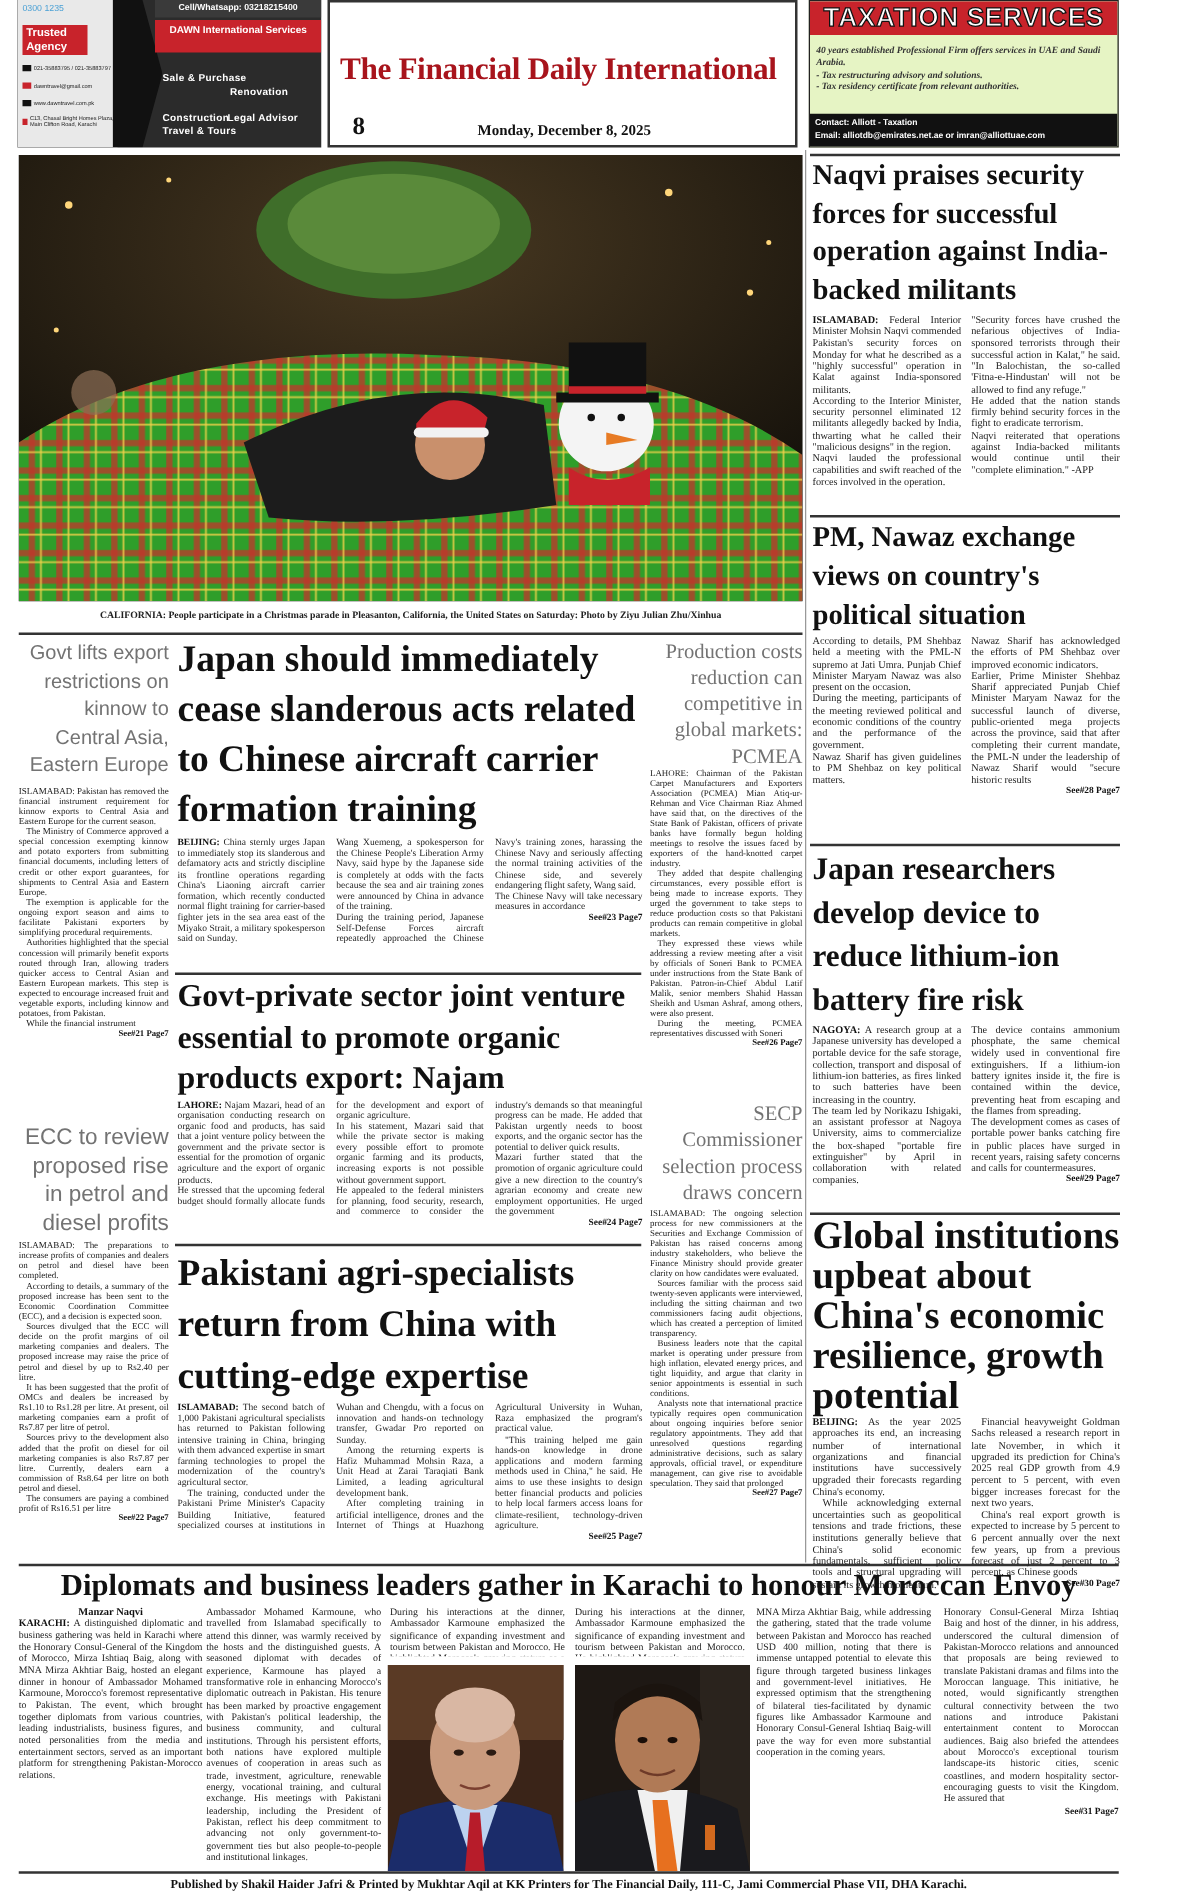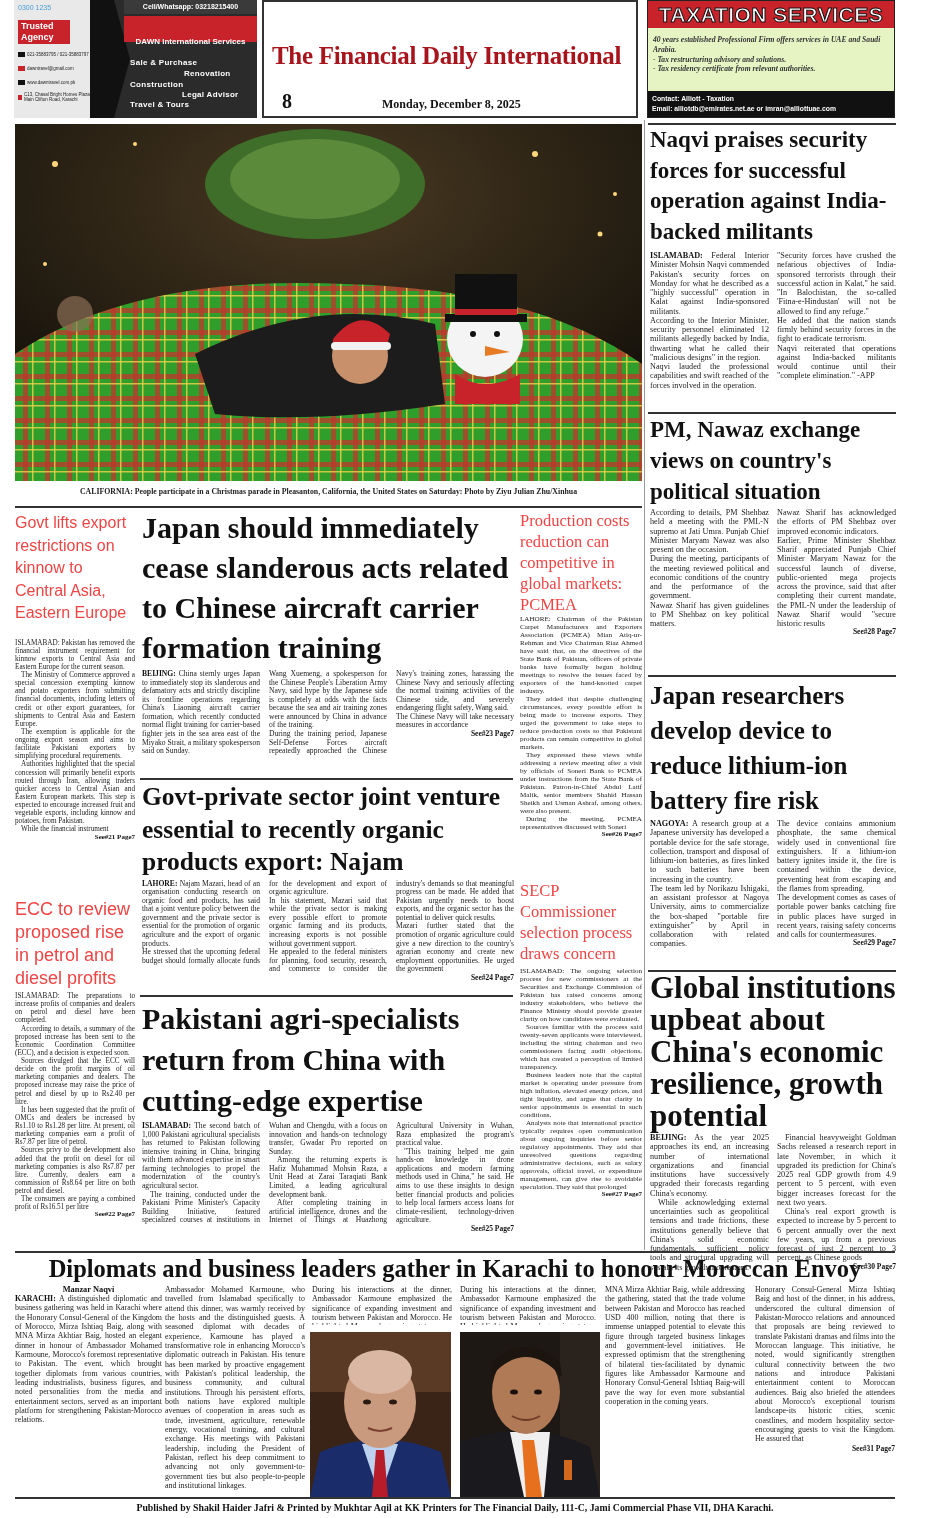--- a/index.html
+++ b/index.html
@@ -1,36 +1,36 @@
 <!DOCTYPE html>
 <html><head>
 <meta charset="utf-8">
 <style>
 *{box-sizing:border-box;margin:0;padding:0}
 html,body{width:945px;height:1518px;background:#fff;overflow:hidden}
 body{position:relative;font-family:"Liberation Serif",serif;color:#111}
 .abs{position:absolute}
 .hl{font-family:"Liberation Serif",serif;font-weight:bold;color:#111;line-height:1.12}
-.sub{font-family:"Liberation Sans",sans-serif;font-weight:normal;color:#ef4444;text-align:left;line-height:1.25}
+.sub{font-family:"Liberation Sans",sans-serif;font-weight:normal;color:#737373;text-align:right;line-height:1.25}
 .body{font-size:8.2px;line-height:1.13;text-align:justify;color:#222}
 .body p{margin:0}
 .cols2{column-count:2;column-gap:8px}
 .cols3{column-count:3;column-gap:9px}
 .dl{font-weight:bold;color:#111}
 .see{font-size:7.5px;font-weight:bold;text-align:right;color:#111}
 .rule{position:absolute;background:#333;height:2px}
 .vrule{position:absolute;background:#999;width:1px}
 
 .ad-left{left:14px;top:0;width:243px;height:118px;background:#2b2b2b;overflow:hidden}
 .ad-left .panel{position:absolute;left:0;top:0;width:80px;height:118px;background:#e9e9e9}
 .ad-left .ta{position:absolute;left:4px;top:20px;width:52px;height:24px;background:#c8232b;color:#fff;font:bold 9px "Liberation Sans",sans-serif;line-height:11px;padding:1px 3px}
 .ad-left .num{position:absolute;left:4px;top:4px;font:7px "Liberation Sans",sans-serif;color:#4aa0d5}
 .ad-left .contact{position:absolute;left:4px;font:4.5px "Liberation Sans",sans-serif;color:#222;display:flex;gap:2px;align-items:center}
 .ad-left .ico{width:7px;height:5px;background:#c8232b;display:inline-block}
-.ad-left .redbar{position:absolute;left:110px;top:16px;width:133px;height:26px;background:#c8232b;color:#fff;text-align:center;font:bold 8px "Liberation Sans",sans-serif;line-height:9px;padding-top:21px}
+.ad-left .redbar{position:absolute;left:110px;top:16px;width:133px;height:26px;background:#c8232b;color:#fff;text-align:center;font:bold 8px "Liberation Sans",sans-serif;line-height:9px;padding-top:3px}
 .ad-left .cell{position:absolute;left:110px;top:0;width:133px;height:14px;background:#3a3a3a;color:#fff;font:bold 7px "Liberation Sans",sans-serif;text-align:center;line-height:14px}
 .ad-left .svc{position:absolute;color:#fff;font:bold 8px "Liberation Sans",sans-serif;letter-spacing:.3px}
 .ad-left .wedge{position:absolute;left:76px;top:0;width:40px;height:118px;background:#111;clip-path:polygon(0 0,60% 0,100% 50%,60% 100%,0 100%)}
 
 .masthead{left:262px;top:0;width:376px;height:118px;border:2px solid #333;background:#fff}
 .mast-title{position:absolute;left:8px;top:40px;width:360px;text-align:left;font:bold 25px "Liberation Serif",serif;color:#a8141c;letter-spacing:-.3px}
 .mast-page{position:absolute;left:18px;top:88px;font:bold 20px "Liberation Serif",serif}
 .mast-date{position:absolute;left:118px;top:95px;font:bold 12px "Liberation Serif",serif}
 
 .ad-right{left:647px;top:0;width:248px;height:118px;background:#e6f4c4;border:1px solid #222;overflow:hidden}
@@ -63,21 +63,21 @@
     </div>
   <div class="contact" style="top:92px;width:74px;flex-wrap:nowrap">
       <span class="ico"></span>
       <span style="line-height:5px">C13, Chasal Bright Homes Plaza, Main Clifton Road, Karachi</span>
     </div>
   <div class="wedge"></div>
   <div class="cell">Cell/Whatsapp: 03218215400</div>
   <div class="redbar">DAWN International Services</div>
   <div class="svc" style="left:116px;top:58px">Sale &amp; Purchase</div>
   <div class="svc" style="left:170px;top:69px">Renovation</div>
-  <div class="svc" style="left:116px;top:80px">Construction</div>
+  <div class="svc" style="left:116px;top:90px">Construction</div>
   <div class="svc" style="left:168px;top:90px">Legal Advisor</div>
   <div class="svc" style="left:116px;top:100px">Travel &amp; Tours</div>
 </div>
 
 <div class="abs masthead">
   <div class="mast-title">The Financial Daily International</div>
   <div class="mast-page">8</div>
   <div class="mast-date">Monday, December 8, 2025</div>
 </div>
 
@@ -188,21 +188,21 @@
     <p><span class="dl">BEIJING:</span> <span>As the year 2025 approaches its end, an increasing number of international organizations and financial institutions have successively upgraded their forecasts regarding China's economy.</span></p>
     <p style="text-indent:8px">While acknowledging external uncertainties such as geopolitical tensions and trade frictions, these institutions generally believe that China's solid economic fundamentals, sufficient policy tools and structural upgrading will sustain its growth momentum.</p>
     <p style="text-indent:8px">Financial heavyweight Goldman Sachs released a research report in late November, in which it upgraded its prediction for China's 2025 real GDP growth from 4.9 percent to 5 percent, with even bigger increases forecast for the next two years.</p>
     <p style="text-indent:8px">China's real export growth is expected to increase by 5 percent to 6 percent annually over the next few years, up from a previous forecast of just 2 percent to 3 percent, as Chinese goods</p>
     <div class="see">See#30 Page7</div>
   </div>
 </div>
 
 <div class="abs" style="left:15px;top:512px;width:120px">
   <div class="sub" style="font-size:16px;line-height:22.5px">Govt lifts export restrictions on kinnow to Central Asia, Eastern Europe</div>
-  <div class="body" style="margin-top:14px;font-size:7.2px">
+  <div class="body" style="margin-top:4px;font-size:7.2px">
     <p><span>ISLAMABAD:</span> <span>Pakistan has removed the financial instrument requirement for kinnow exports to Central Asia and Eastern Europe for the current season.</span></p>
     <p style="text-indent:6px">The Ministry of Commerce approved a special concession exempting kinnow and potato exporters from submitting financial documents, including letters of credit or other export guarantees, for shipments to Central Asia and Eastern Europe.</p>
     <p style="text-indent:6px">The exemption is applicable for the ongoing export season and aims to facilitate Pakistani exporters by simplifying procedural requirements.</p>
     <p style="text-indent:6px">Authorities highlighted that the special concession will primarily benefit exports routed through Iran, allowing traders quicker access to Central Asian and Eastern European markets. This step is expected to encourage increased fruit and vegetable exports, including kinnow and potatoes, from Pakistan.</p>
     <p style="text-indent:6px">While the financial instrument</p>
     <div class="see" style="font-size:7px">See#21 Page7</div>
   </div>
 </div>
 
 <div class="abs" style="left:15px;top:898px;width:120px">
@@ -223,21 +223,21 @@
   <div class="body cols3" style="margin-top:2px;font-size:7.6px">
     <p><span class="dl">BEIJING:</span> <span>China sternly urges Japan to immediately stop its slanderous and defamatory acts and strictly discipline its frontline operations regarding China's Liaoning aircraft carrier formation, which recently conducted normal flight training for carrier-based fighter jets in the sea area east of the Miyako Strait, a military spokesperson said on Sunday.</span></p>
     <p>Wang Xuemeng, a spokesperson for the Chinese People's Liberation Army Navy, said hype by the Japanese side is completely at odds with the facts because the sea and air training zones were announced by China in advance of the training.</p>
     <p>During the training period, Japanese Self-Defense Forces aircraft repeatedly approached the Chinese Navy's training zones, harassing the Chinese Navy and seriously affecting the normal training activities of the Chinese side, and severely endangering flight safety, Wang said.</p>
     <p>The Chinese Navy will take necessary measures in accordance</p>
     <div class="see">See#23 Page7</div>
   </div>
 </div>
 
 <div class="abs" style="left:142px;top:781px;width:372px">
-  <div class="hl" style="font-size:25.5px;line-height:32.5px">Govt-private sector joint venture essential to recently organic products export: Najam</div>
+  <div class="hl" style="font-size:25.5px;line-height:32.5px">Govt-private sector joint venture essential to promote organic products export: Najam</div>
   <div class="body cols3" style="margin-top:1px;font-size:7.6px">
     <p><span class="dl">LAHORE:</span> <span>Najam Mazari, head of an organisation conducting research on organic food and products, has said that a joint venture policy between the government and the private sector is essential for the promotion of organic agriculture and the export of organic products.</span></p>
     <p>He stressed that the upcoming federal budget should formally allocate funds for the development and export of organic agriculture.</p>
     <p>In his statement, Mazari said that while the private sector is making every possible effort to promote organic farming and its products, increasing exports is not possible without government support.</p>
     <p>He appealed to the federal ministers for planning, food security, research, and commerce to consider the industry's demands so that meaningful progress can be made. He added that Pakistan urgently needs to boost exports, and the organic sector has the potential to deliver quick results.</p>
     <p>Mazari further stated that the promotion of organic agriculture could give a new direction to the country's agrarian economy and create new employment opportunities. He urged the government</p>
     <div class="see">See#24 Page7</div>
   </div>
 </div>
 

